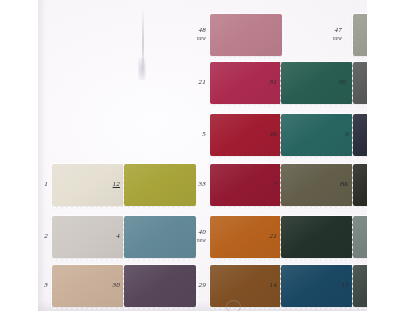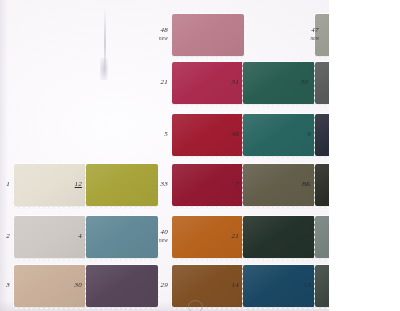--- a/index.html
+++ b/index.html
@@ -12,20 +12,21 @@
     height: 311px;
     overflow: hidden;
     font-family: "Liberation Serif", serif;
   }
   #card {
     position: relative;
     width: 329px;
     height: 311px;
     background: #fbf8fb;
     overflow: hidden;
+    margin-left: 38px;
   }
   
   #paper-texture {
     position: absolute;
     inset: 0;
     background:
       radial-gradient(ellipse 120% 90% at 35% 40%, #fdfcfe 0%, #f8f5f9 55%, #f2eef4 100%);
     pointer-events: none;
   }
   #paper-shadow-left {
@@ -137,21 +138,21 @@
       <div class="swatch-cell" style="left: 0px; top: 0px;">
         <div class="swatch-chip" style="left: 172px; top: 14px; width: 72px; height: 42px; background: rgb(201, 136, 151);">
           <div class="pinked-edge"></div>
         </div>
         <div class="swatch-label" style="left: 142px; top: 27px; width: 26px;"><span>48</span><span class="sub">new</span></div>
       </div>
       <div class="swatch-cell" style="left: 0px; top: 0px;">
         <div class="swatch-chip" style="left: 315px; top: 14px; width: 72px; height: 42px; background: rgb(165, 167, 155);">
           <div class="pinked-edge"></div>
         </div>
-        <div class="swatch-label" style="left: 302px; top: 27px; width: 26px; text-align: center;"><span>47</span><span class="sub">new</span></div>
+        <div class="swatch-label" style="left: 278px; top: 27px; width: 26px;"><span>47</span><span class="sub">new</span></div>
       </div>
       <div class="swatch-cell" style="left: 0px; top: 0px;">
         <div class="swatch-chip" style="left: 172px; top: 62px; width: 72px; height: 42px; background: rgb(184, 47, 85);">
           <div class="pinked-edge"></div>
         </div>
         <div class="swatch-label" style="left: 142px; top: 79px; width: 26px;"><span>21</span></div>
       </div>
       <div class="swatch-cell" style="left: 0px; top: 0px;">
         <div class="swatch-chip" style="left: 243px; top: 62px; width: 72px; height: 42px; background: rgb(44, 100, 87);">
           <div class="pinked-edge"></div>

